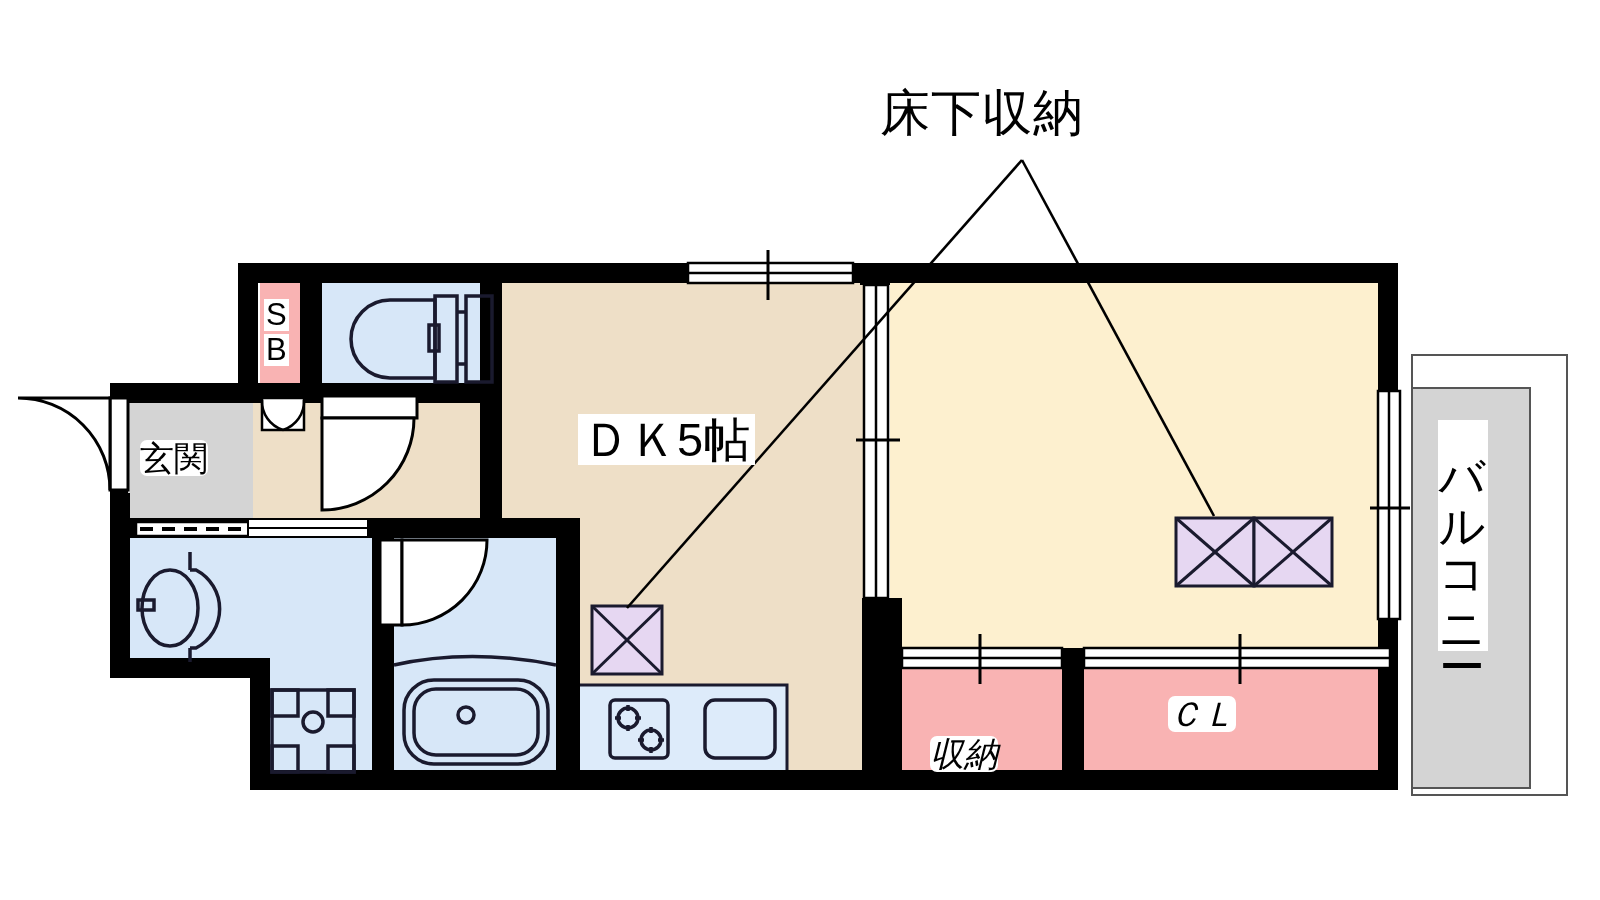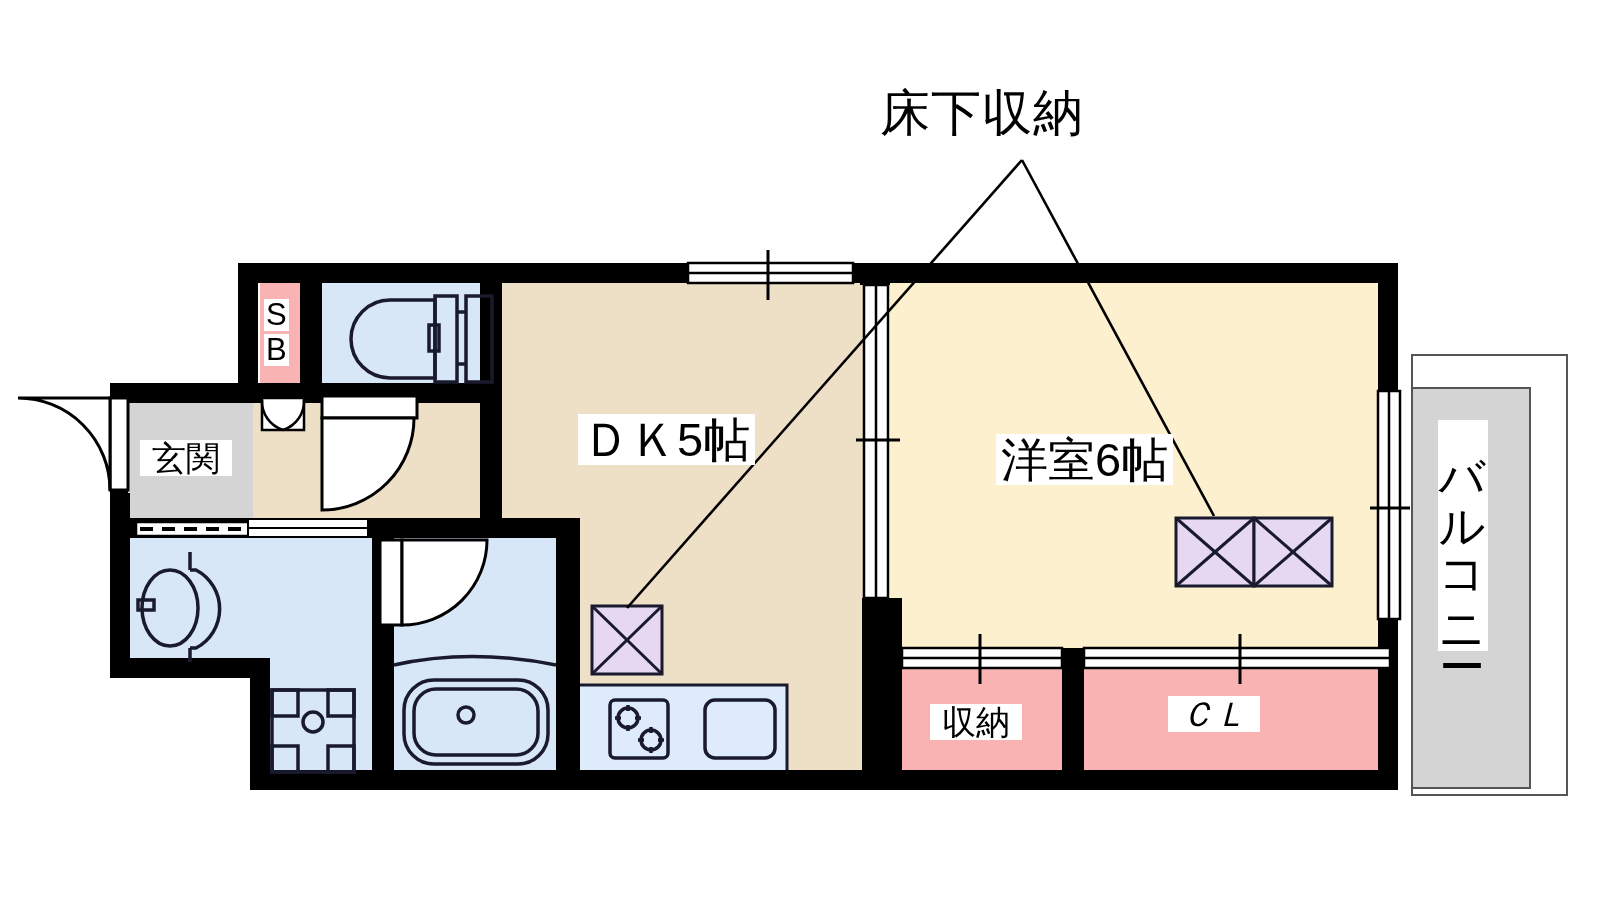--- a/index.html
+++ b/index.html
@@ -40,21 +40,22 @@
     letter-spacing: 1px;
     background: transparent;
     font-weight: 500;
   }
   .lbl-room {
     font-size: 47px;
     padding: 2px 5px;
   }
   .lbl-small {
     font-size: 34px;
-    padding: 1px 12px;
+    padding: 1px 0;
+    border-radius: 7px;
   }
   .lbl-sb {
     font-size: 31px;
     padding: 0 2px;
     line-height: 1.02;
     text-align: center;
   }
   .lbl-vert {
     font-size: 46px;
     padding: 6px 2px;
@@ -274,26 +275,25 @@
       <line x1="1022" y1="160" x2="627" y2="608"></line>
       <line x1="1022" y1="160" x2="1214" y2="516"></line>
     </g>
 
   </svg>
 
   <div class="lbl lbl-title" style="left:880px; top:88px;">床下収納</div>
 
   <div class="lbl lbl-room" style="left:578px; top:414px;">ＤＫ5帖</div>
 
-  <div class="lbl lbl-room" style="left:996px; top:434px;">洋室6帖</div>
 
   <div class="lbl lbl-small" style="left:140px; top:440px;">玄関</div>
 
   <div class="lbl lbl-sb" style="left:264px; top:299px;">S</div>
   <div class="lbl lbl-sb" style="left:264px; top:334px;">B</div>
 
-  <div class="lbl lbl-small" style="left:930px; top:704px;">収納</div>
+  <div class="lbl lbl-small" style="left:930px; top:736px;font-style:italic;">収納</div>
 
   <div class="lbl lbl-small" style="left:1168px; top:696px;font-style:italic;">ＣＬ</div>
 
   <div class="lbl lbl-vert" style="left:1438px; top:420px;">バルコニー</div>
 
 </div>
 
 </body></html>

